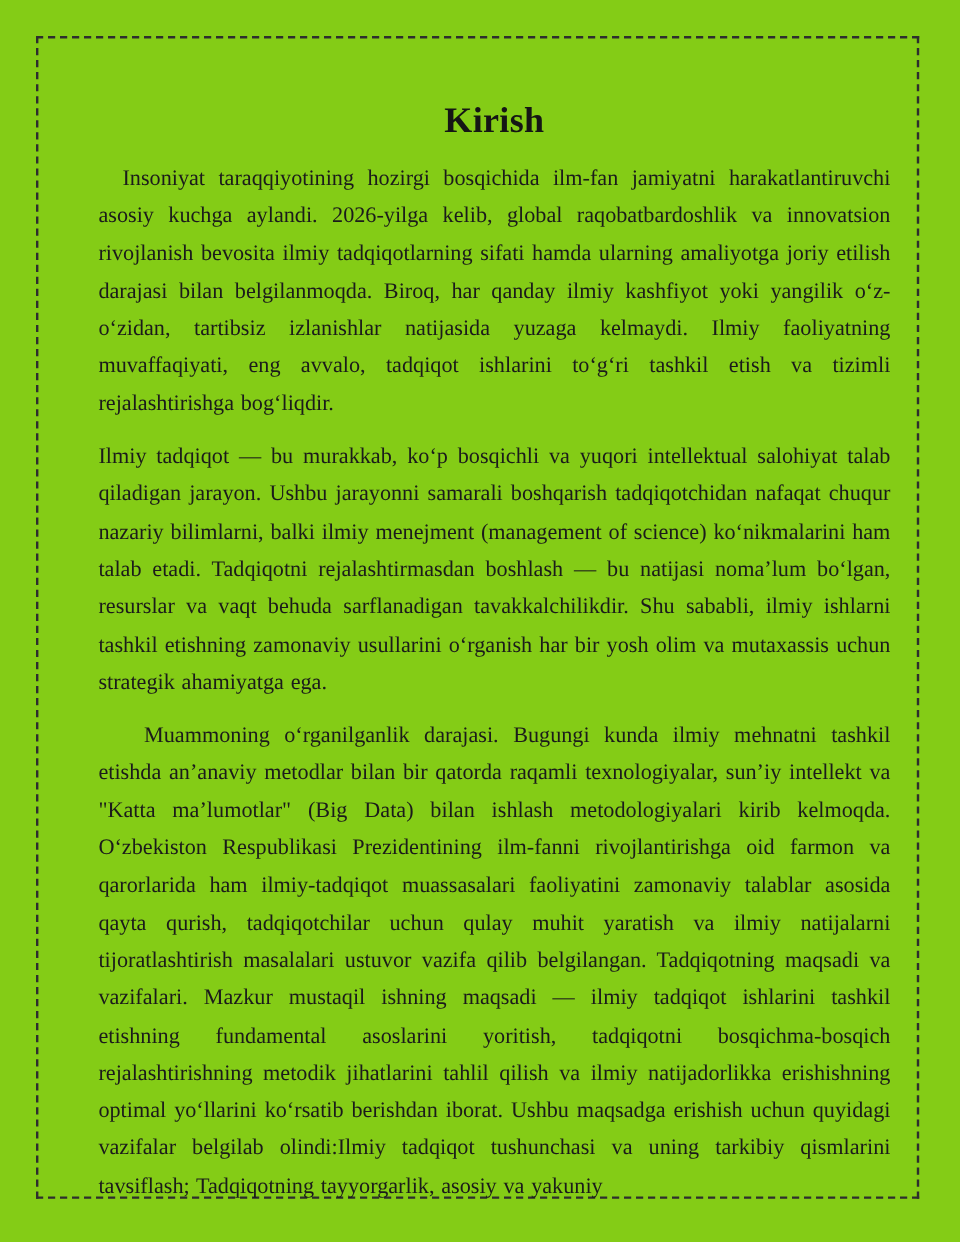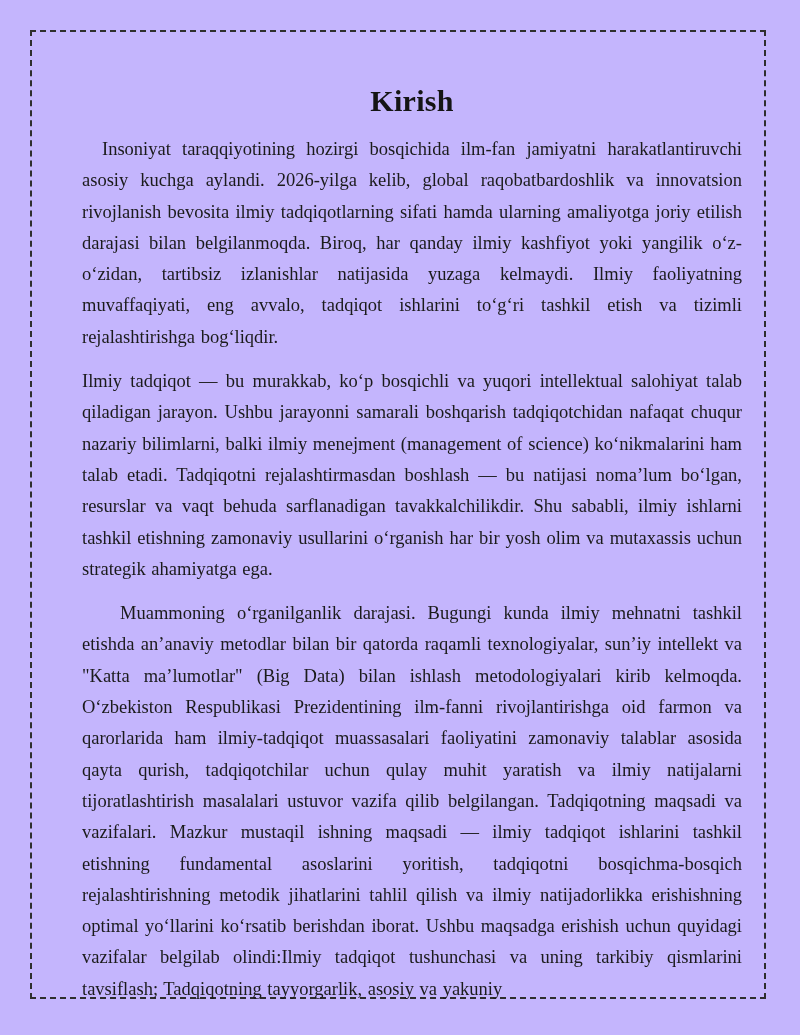--- a/index.html
+++ b/index.html
@@ -13,21 +13,21 @@
     position: relative;
     overflow: hidden;
     font-family: "Liberation Serif", serif;
   }
   .sheet {
     position: absolute;
     left: 0;
     top: 0;
     width: 800px;
     height: 1035px;
-    background: #c4b5fd;
+    background: #84cc16;
   }
   .page-border {
     position: absolute;
     left: 30px;
     top: 30px;
     width: 736px;
     height: 969px;
     border: 2px dashed #2e2e2e;
     box-sizing: border-box;
     background: transparent;

